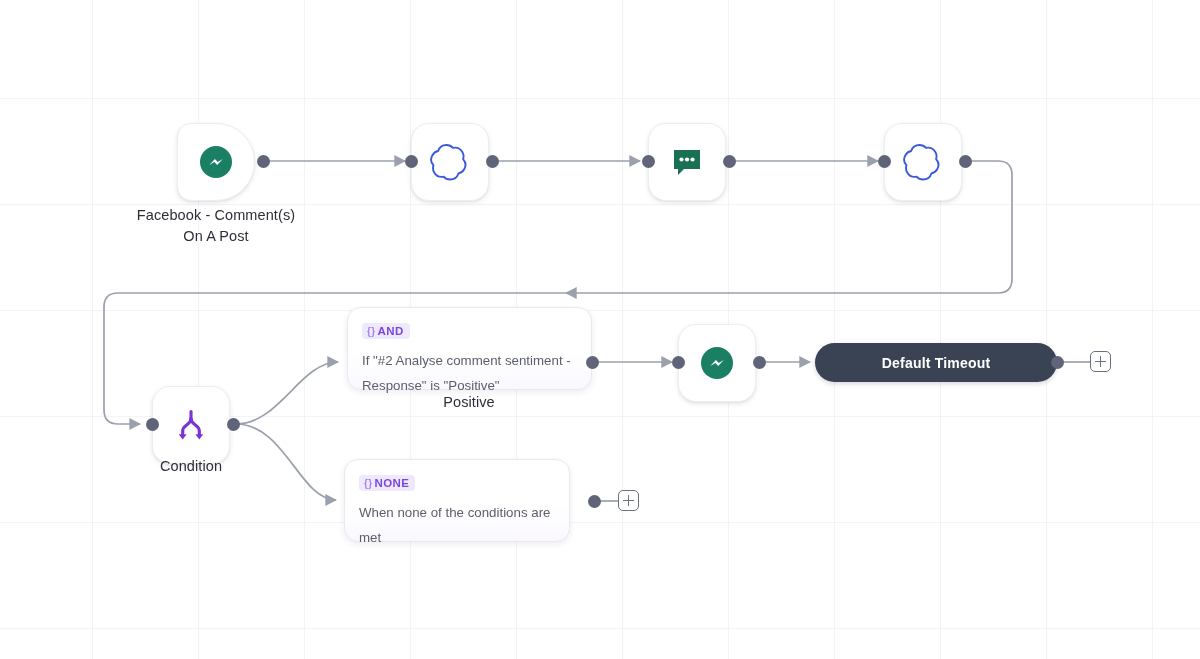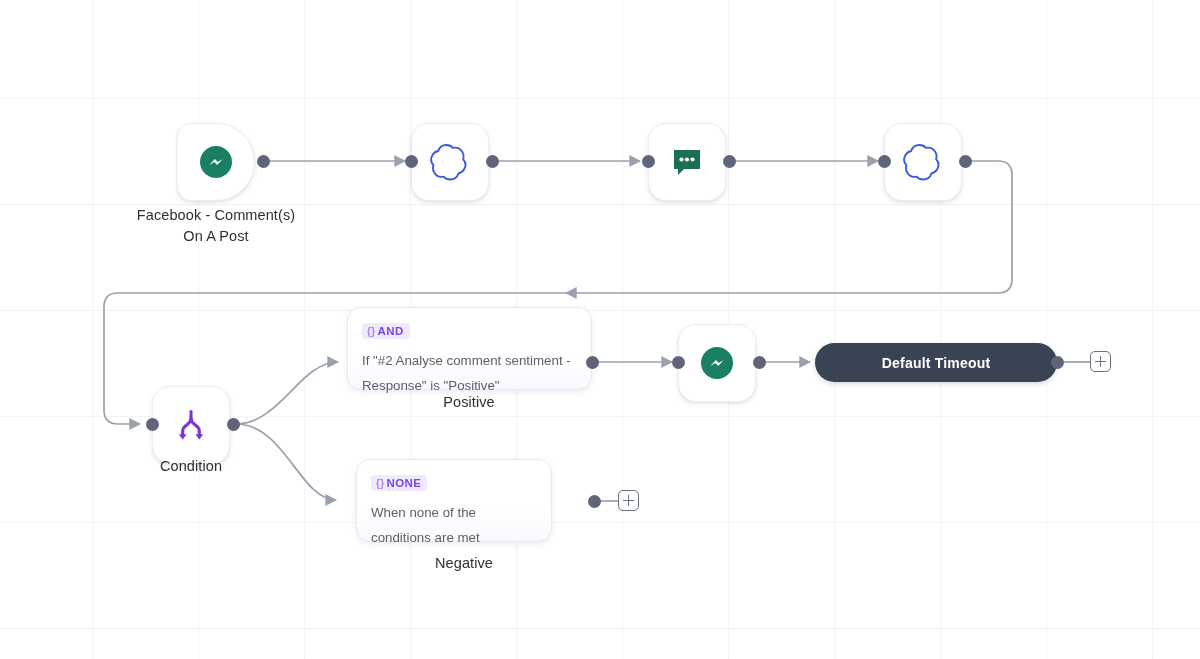--- a/index.html
+++ b/index.html
@@ -221,26 +221,25 @@
   <div class="port" style="left:227px; top:418px;"></div>
   <div class="caption" style="left:91px; top:456px; width:200px;">Condition</div>
 
   <div class="cond-card" style="left:347px; top:307px; width:245px; height:83px;">
     <span class="cond-badge"><span class="braces">{}</span><span>AND</span></span>
     <div class="cond-text">If "#2 Analyse comment sentiment - Response" is "Positive"</div>
   </div>
   <div class="port" style="left:586px; top:356px;"></div>
   <div class="caption" style="left:369px; top:392px; width:200px;">Positive</div>
 
-  <div class="cond-card" style="left:344px; top:459px; width:196px; height:83px;margin-left:12px;">
+  <div class="cond-card" style="left:344px; top:459px; width:226px; height:83px;">
     <span class="cond-badge"><span class="braces">{}</span><span>NONE</span></span>
     <div class="cond-text">When none of the conditions are met</div>
   </div>
   <div class="port" style="left:588px; top:495px;"></div>
-  <div class="caption" style="left:364px; top:553px; width:200px;">Negative</div>
   <div class="plus-btn" style="left:618px; top:490px;"></div>
 
   <div class="node square" style="left:678px; top:324px;">
     <svg class="node-icon" viewBox="0 0 40 40">
       <circle cx="20" cy="20" r="16" fill="#1a7f63"></circle>
       <path d="M20 9.2c-6.1 0-10.9 4.5-10.9 10.4 0 3.3 1.5 6.2 3.9 8.1v4.3l3.6-2c1 .3 2.1.4 3.4.4 6.1 0 10.9-4.5 10.9-10.4S26.1 9.2 20 9.2z" fill="#1a7f63"></path>
       <path d="M13.3 22.9l5.6-5.9 2.8 2.9 5.1-2.9-5.6 5.9-2.8-2.9z" fill="#ffffff"></path>
     </svg>
   </div>
   <div class="port" style="left:672px; top:356px;"></div>

